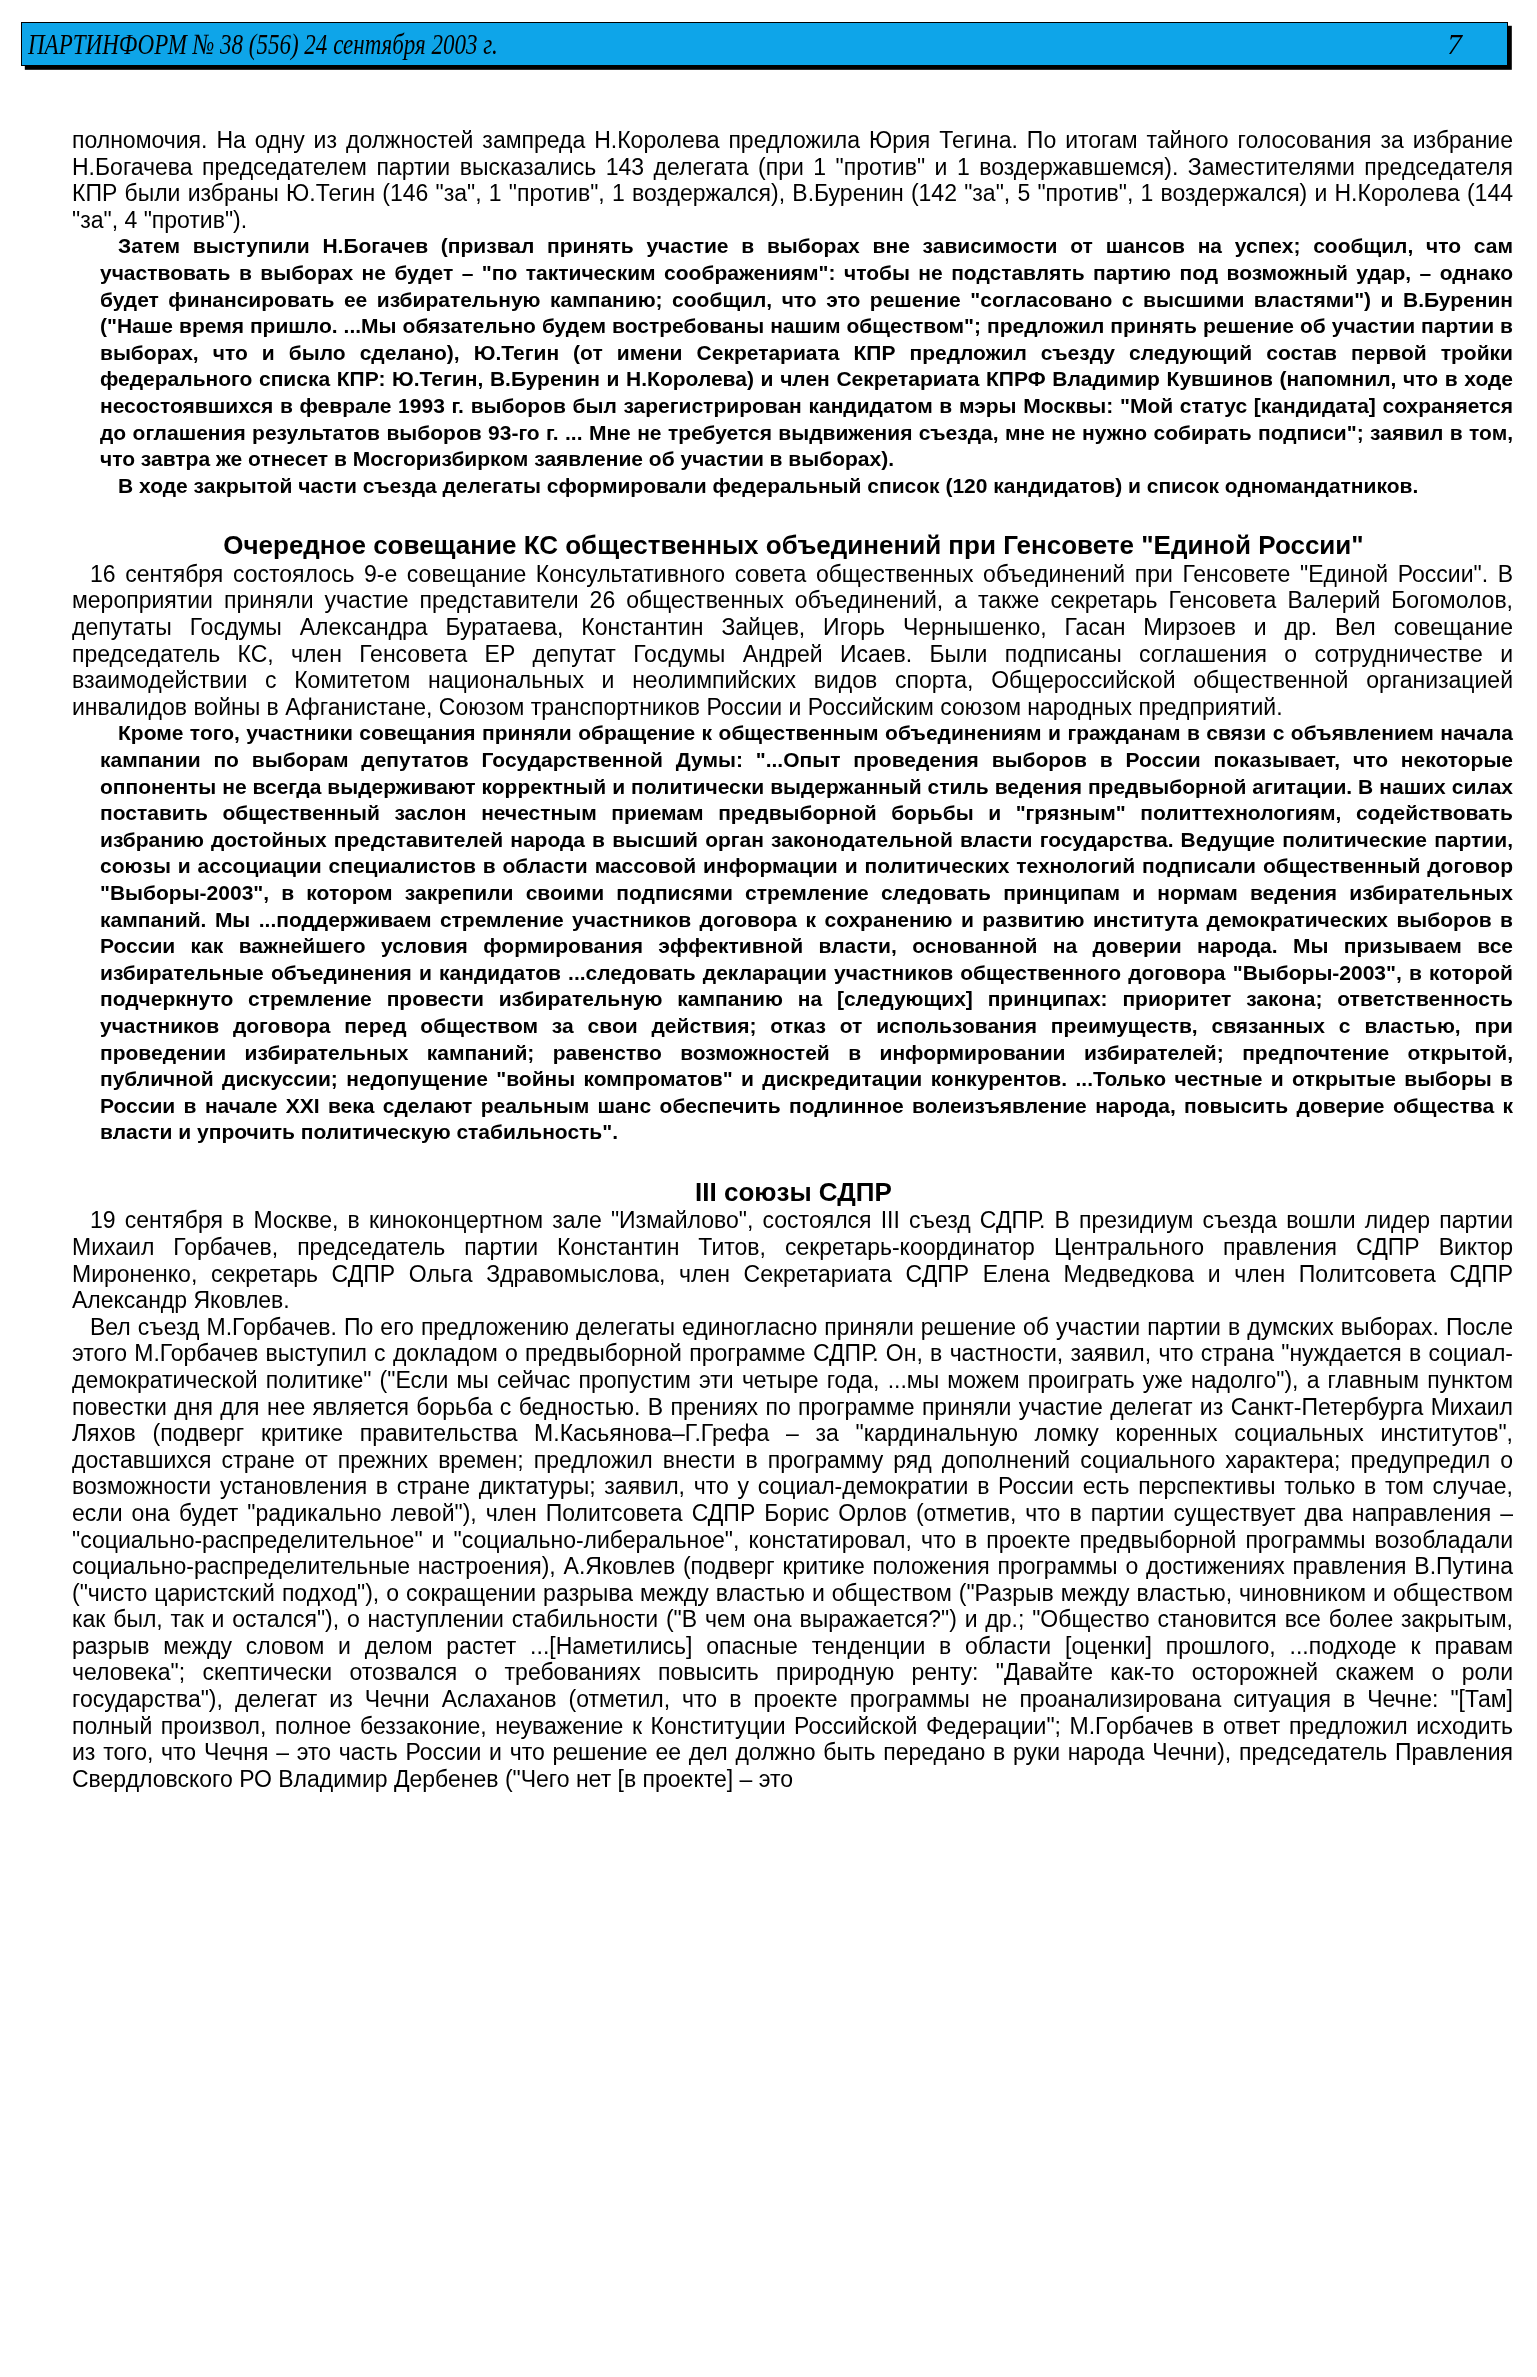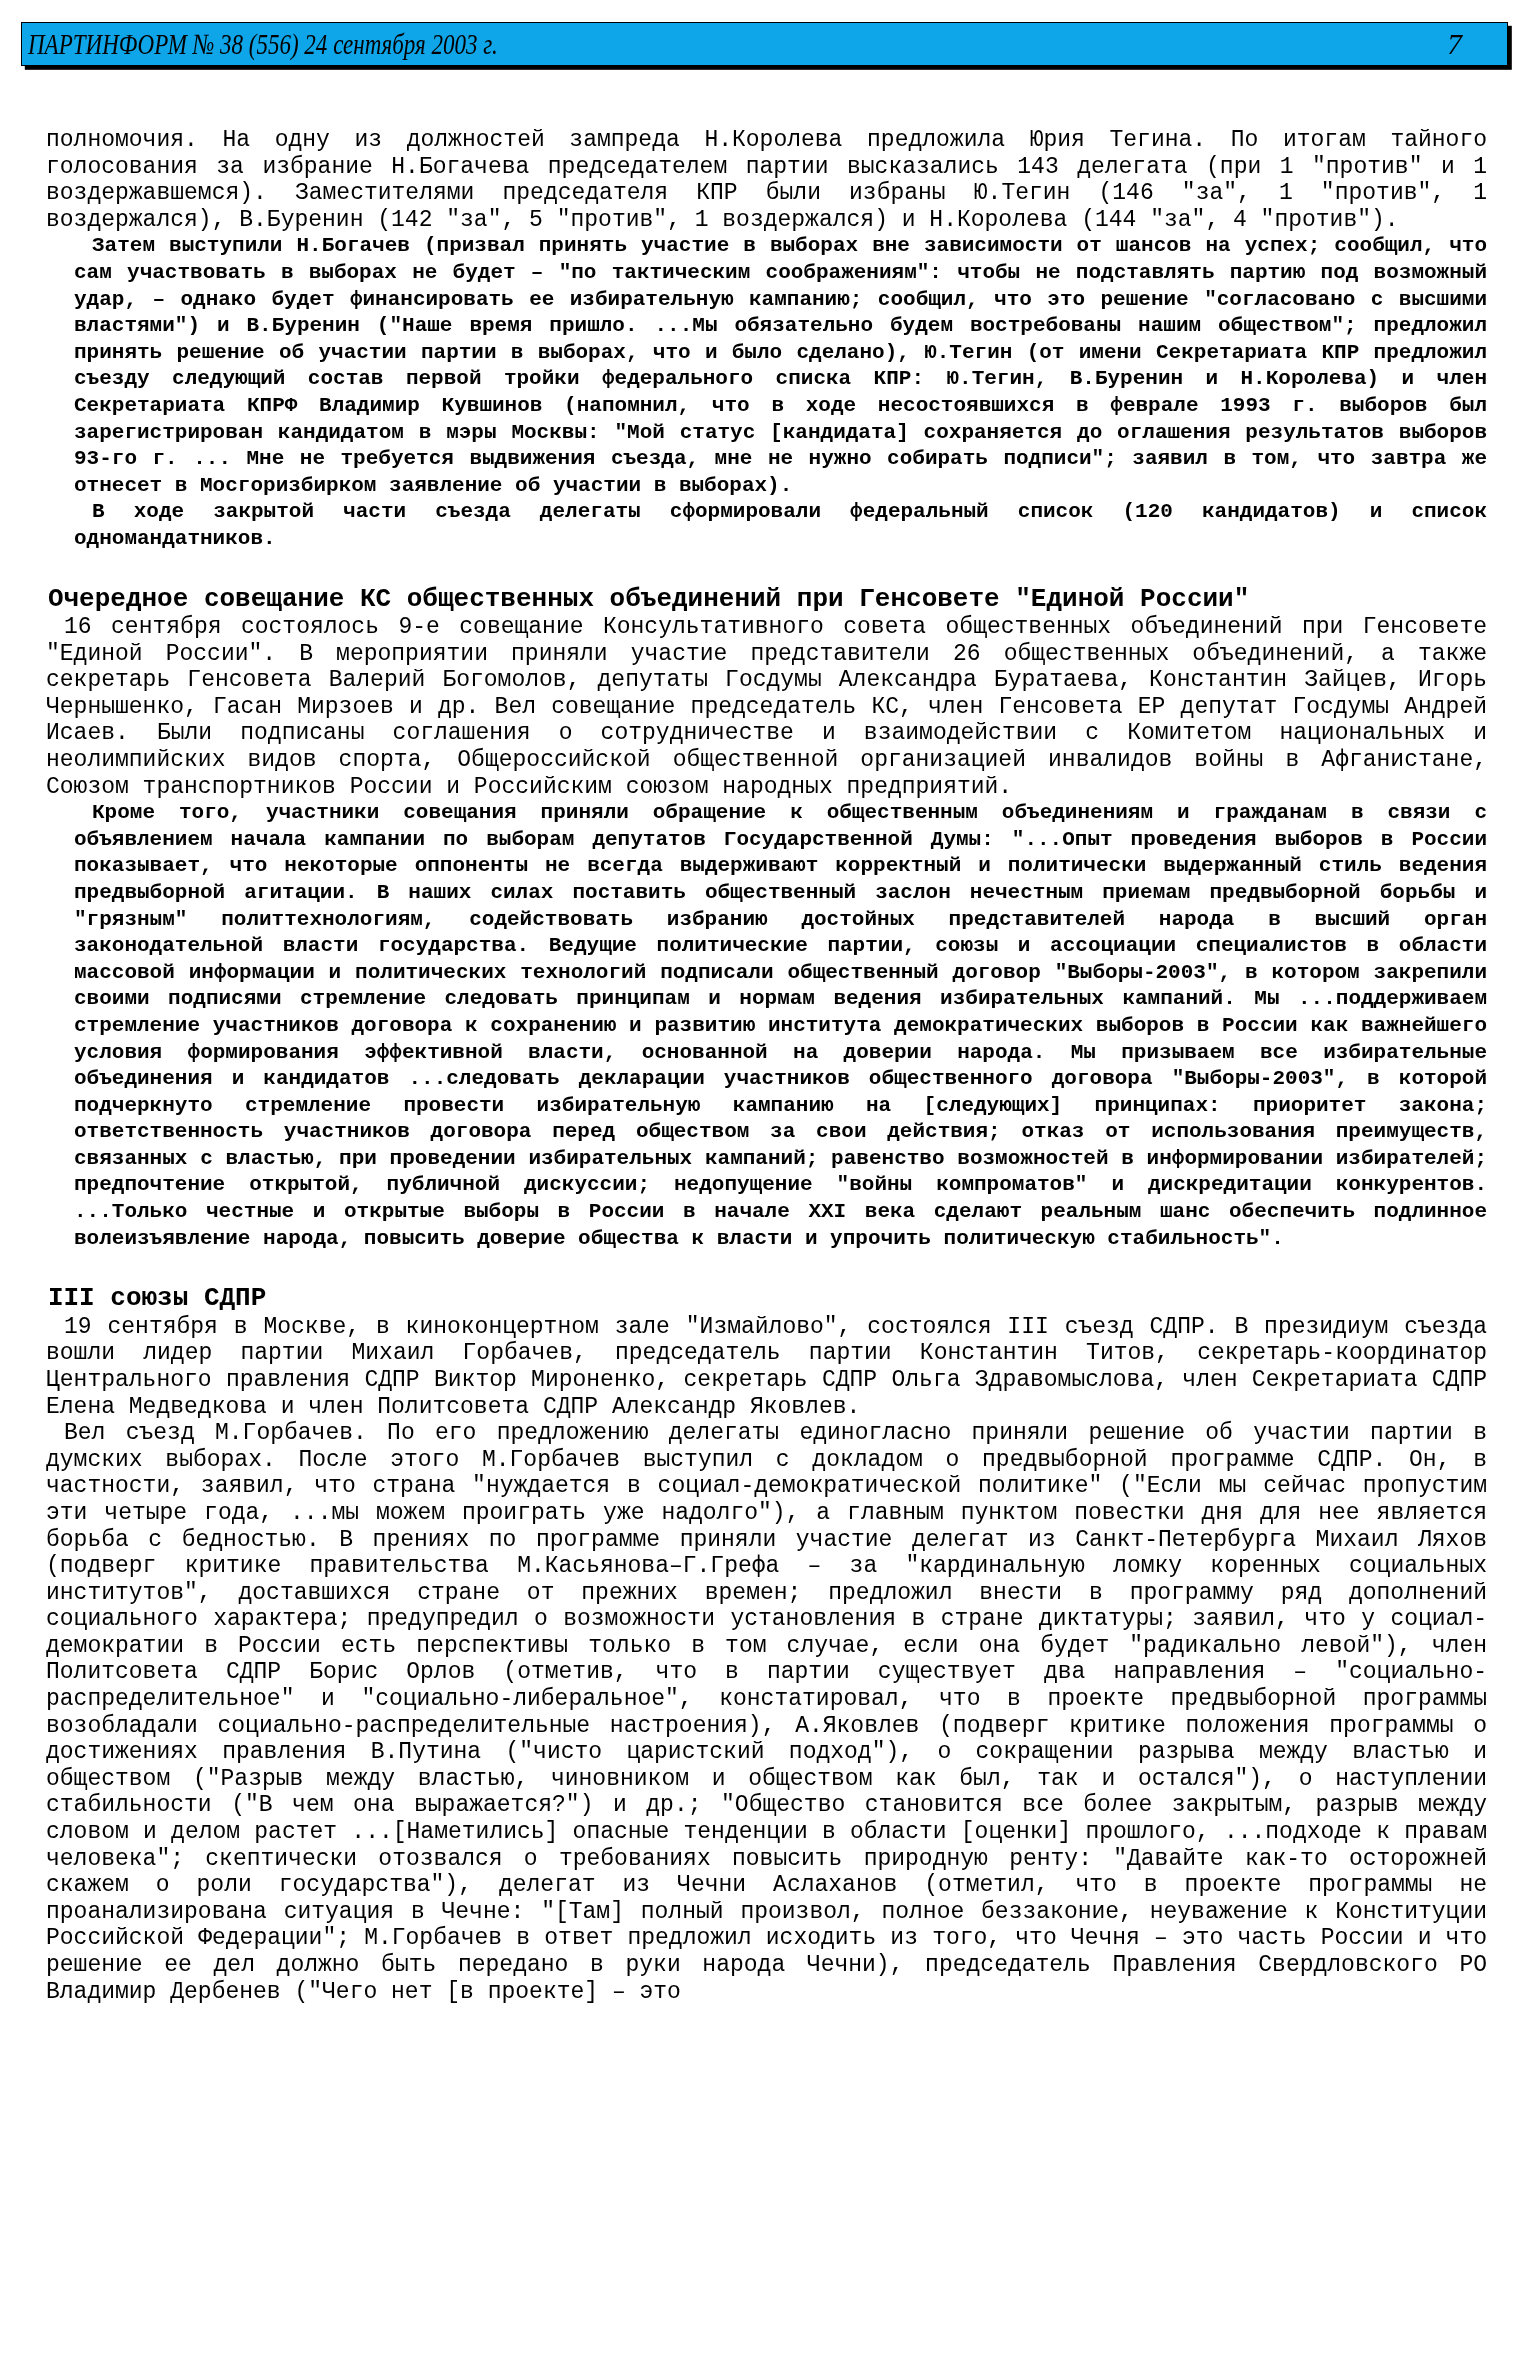--- a/index.html
+++ b/index.html
@@ -11,28 +11,28 @@
   .header-title {
     position: absolute; left: 6.4px; top: 2.6px;
     font-family: "Liberation Serif", serif; font-style: italic; font-size: 29.5px;
     transform: scaleX(0.78); transform-origin: left center; white-space: nowrap; line-height: 36px;
   }
   .header-page {
     position: absolute; right: 45px; top: 2.6px;
     font-family: "Liberation Serif", serif; font-style: italic; font-size: 29.5px; line-height: 36px;
   }
   .content {
-    position: absolute; left: 46px; top: 127px; width: 1441px;
-    font-family: Liberation Mono, monospace; font-size: 23px; line-height: 26.6px;
+    position: absolute; left: 72px; top: 127px; width: 1441px;
+    font-family: Liberation Sans, sans-serif; font-size: 23px; line-height: 26.6px;
   }
   .content p { margin: 0; text-align: justify; text-indent: 18px; }
   .content p.noindent { text-indent: 0; }
   .content p.bold { font-weight: bold; font-size: 21px; margin-left: 28px; }
   .content h2 {
-    margin: 32px 0 0 0; font-size: 26px; line-height: 29.5px; font-weight: bold; padding-left: 1.9px;
+    margin: 32px 0 0 0; font-size: 26px; line-height: 29.5px; font-weight: bold; padding-left: 1.9px; text-align: center;
   }
 </style>
 </head>
 <body>
 
 <div class="header-box">
   <span class="header-title">ПАРТИНФОРМ № 38 (556) 24 сентября 2003 г.</span>
   <span class="header-page">7</span>
 </div>
 

